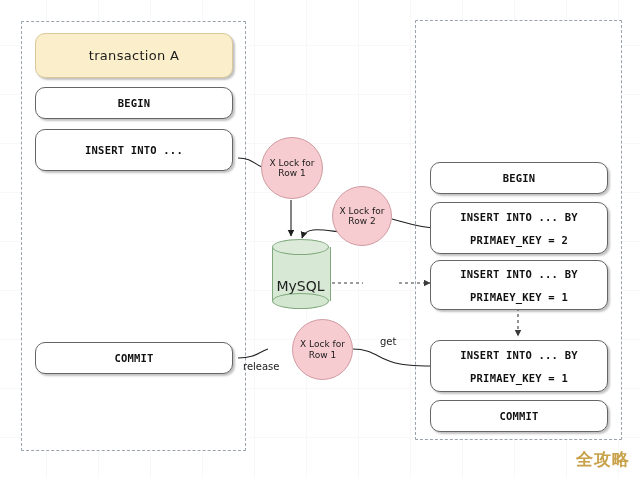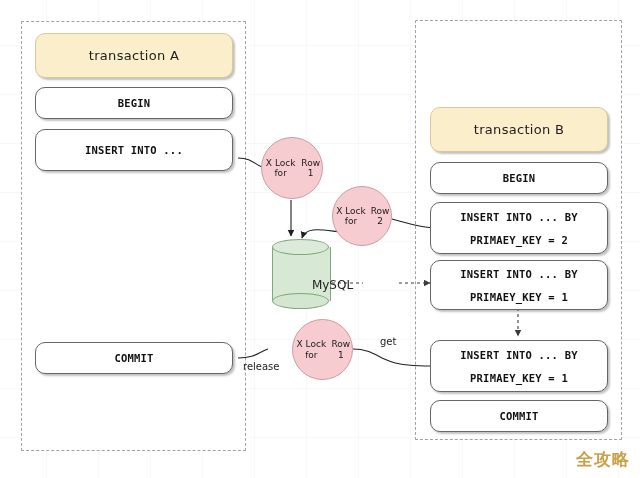--- a/index.html
+++ b/index.html
@@ -82,24 +82,23 @@
 
   .stmt-node.two-line .line + .line {
     margin-top: 11px;
   }
 
   .circle {
     position: absolute;
     border-radius: 50%;
     box-sizing: border-box;
     display: flex;
-    flex-direction: row;
+    flex-direction: column;
     align-items: center;
     justify-content: center;
-    text-align: center;
     line-height: 1.15;
   }
 
   .lock-circle {
     background: #f7ccd0;
     border: 1px solid #cf9ba2;
     font-family: "DejaVu Sans", sans-serif;
     font-size: 9px;
     color: #1a1a1a;
   }
@@ -144,24 +143,23 @@
     border-radius: 50%;
     box-sizing: border-box;
   }
   .cyl-label {
     position: absolute;
     left: 0;
     top: 56%;
     width: 100%;
     text-align: center;
     font-family: "DejaVu Sans", sans-serif;
-    font-size: 12px;
+    font-size: 14px;
     color: #1f1f1f;
     z-index: 3;
-    padding-left: 32px;
   }
 
   #edges {
     position: absolute;
     left: 0; top: 0;
     width: 640px; height: 478px;
     pointer-events: none;
   }
 
   .edge-label {
@@ -240,23 +238,20 @@
   </div>
 
   <div class="node stmt-node two-line" style="left:35px; top:129px; width:198px; height:42px;">
     <span class="line">INSERT INTO ...</span>
   </div>
 
   <div class="node stmt-node" style="left:35px; top:342px; width:198px; height:32px;">
     <span class="line">COMMIT</span>
   </div>
 
-  <div class="node header-node" style="left:430px; top:107px; width:178px; height:45px;">
-    <span class="line">transaction B</span>
-  </div>
 
   <div class="node stmt-node" style="left:430px; top:162px; width:178px; height:32px;">
     <span class="line">BEGIN</span>
   </div>
 
   <div class="node stmt-node two-line" style="left:430px; top:202px; width:178px; height:52px;">
     <span class="line">INSERT INTO ... BY</span>
     <span class="line">PRIMAEY_KEY = 2</span>
   </div>
 

